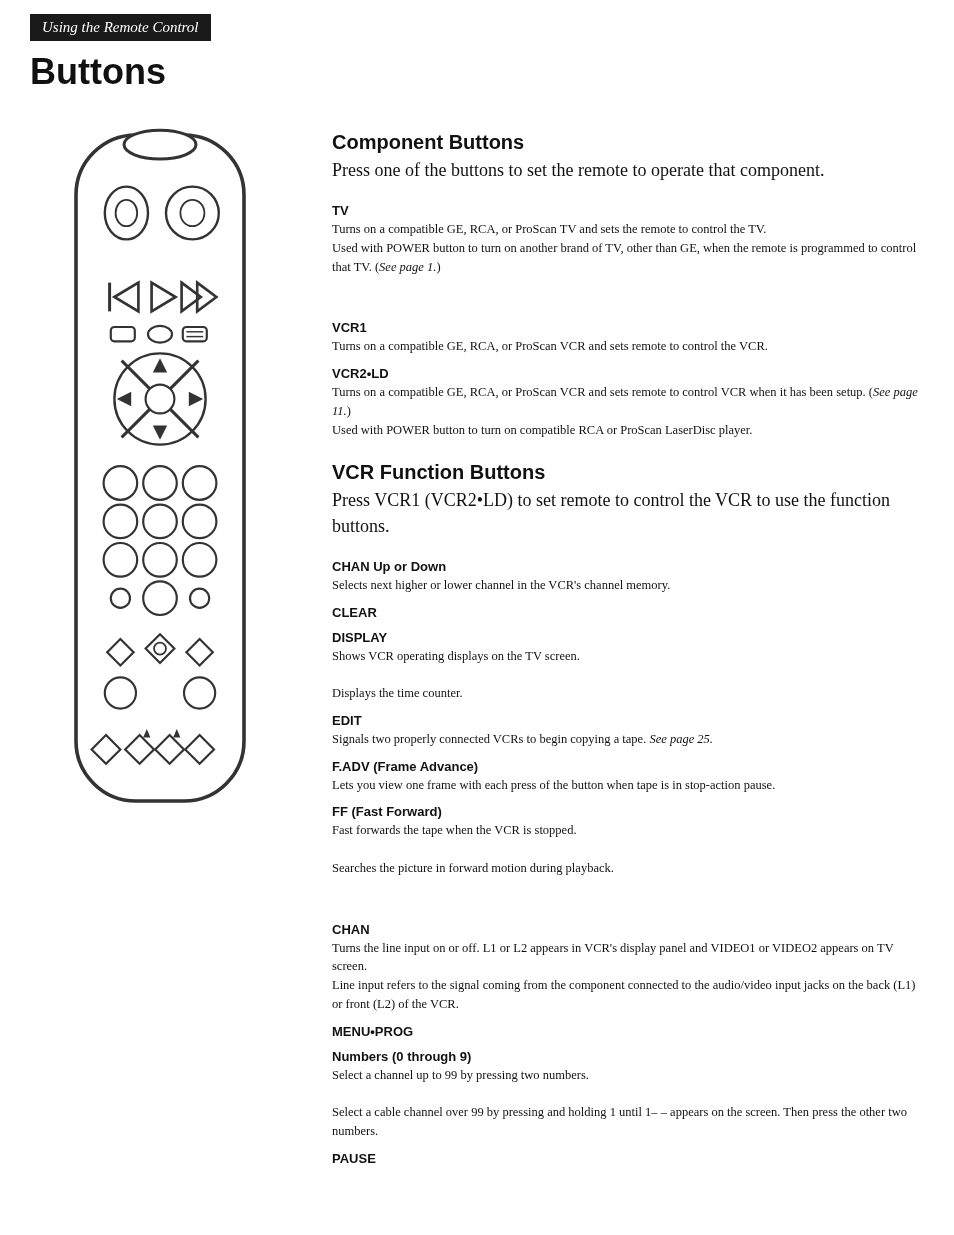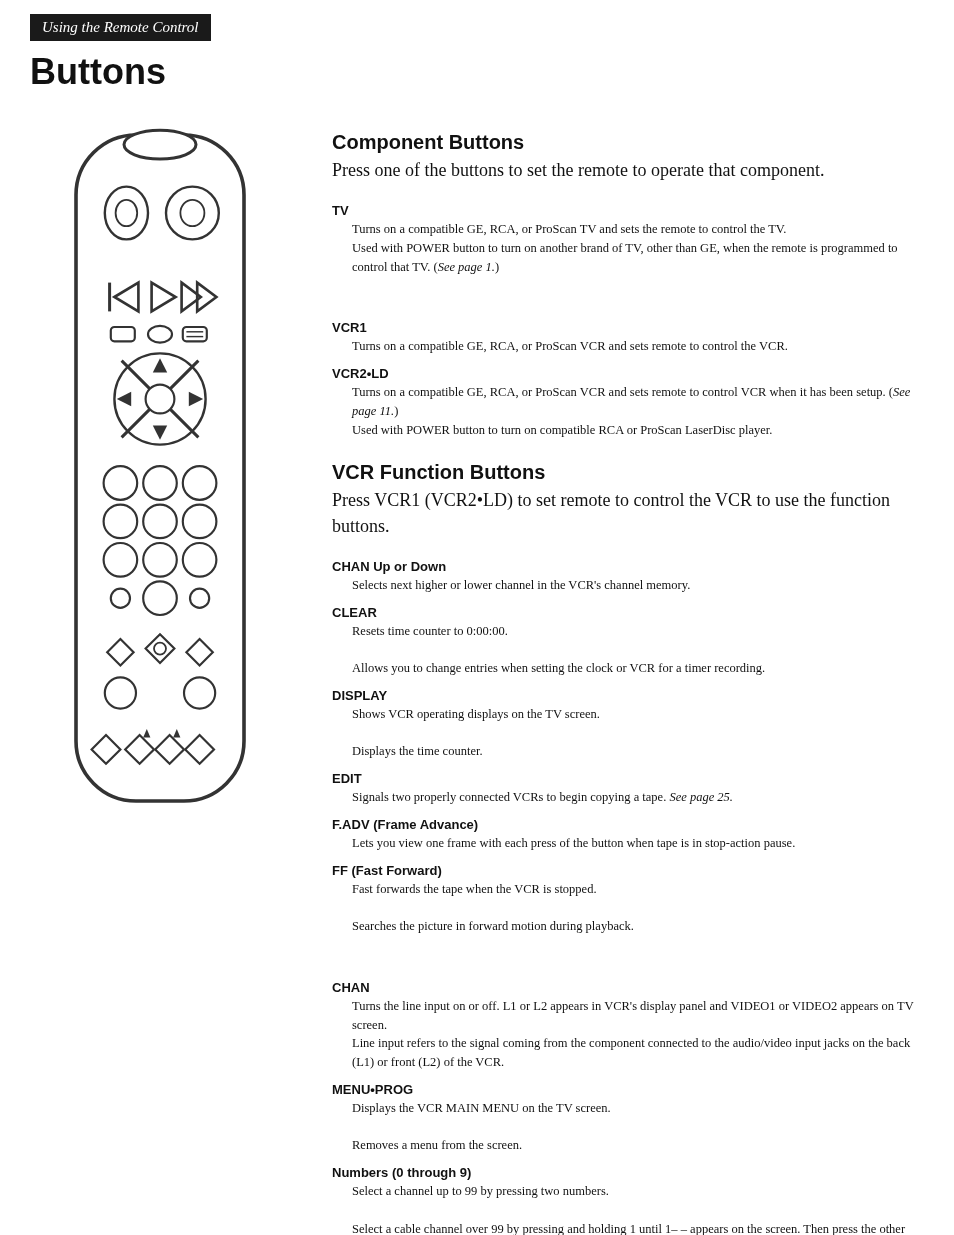--- a/index.html
+++ b/index.html
@@ -88,21 +88,20 @@
       font-size: 13px;
       margin-top: 10px;
       margin-bottom: 2px;
       font-family: Arial, Helvetica, sans-serif;
     }
 
     .item-body {
       font-size: 12.5px;
       line-height: 1.5;
       margin-bottom: 4px;
-      margin-left: 20px;
     }
 
     .item-body em {
       font-style: italic;
     }
   </style>
 </head>
 <body>
 
 
@@ -212,41 +211,39 @@
     <div style="margin-top:18px;">
       <div class="section-title">VCR Function Buttons</div>
       <div class="section-intro">Press VCR1 (VCR2•LD) to set remote to control the VCR to use the function buttons.</div>
       <div class="two-col">
 
         <div class="col">
           <div class="item-title">CHAN Up or Down</div>
           <div class="item-body">Selects next higher or lower channel in the VCR's channel memory.</div>
 
           <div class="item-title">CLEAR</div>
-          <div class="item-body">Resets time counter to 0:00:00.<br><br>Allows you to change entries when setting the clock or VCR for a timer recording.</div>
 
           <div class="item-title">DISPLAY</div>
           <div class="item-body">Shows VCR operating displays on the TV screen.<br><br>Displays the time counter.</div>
 
           <div class="item-title">EDIT</div>
           <div class="item-body">Signals two properly connected VCRs to begin copying a tape. <em>See page 25.</em></div>
 
           <div class="item-title">F.ADV (Frame Advance)</div>
           <div class="item-body">Lets you view one frame with each press of the button when tape is in stop-action pause.</div>
 
           <div class="item-title">FF (Fast Forward)</div>
           <div class="item-body">Fast forwards the tape when the VCR is stopped.<br><br>Searches the picture in forward motion during playback.</div>
         </div>
 
         <div class="col">
           <div class="item-title">CHAN</div>
           <div class="item-body">Turns the line input on or off. L1 or L2 appears in VCR's display panel and VIDEO1 or VIDEO2 appears on TV screen.<br>Line input refers to the signal coming from the component connected to the audio/video input jacks on the back (L1) or front (L2) of the VCR.</div>
 
           <div class="item-title">MENU•PROG</div>
-          <div class="item-body">Displays the VCR MAIN MENU on the TV screen.<br><br>Removes a menu from the screen.</div>
 
           <div class="item-title">Numbers (0 through 9)</div>
           <div class="item-body">Select a channel up to 99 by pressing two numbers.<br><br>Select a cable channel over 99 by pressing and holding 1 until 1– – appears on the screen.  Then press the other two numbers.</div>
 
           <div class="item-title">PAUSE</div>
         </div>
       </div>
     </div>
 
   </div>

